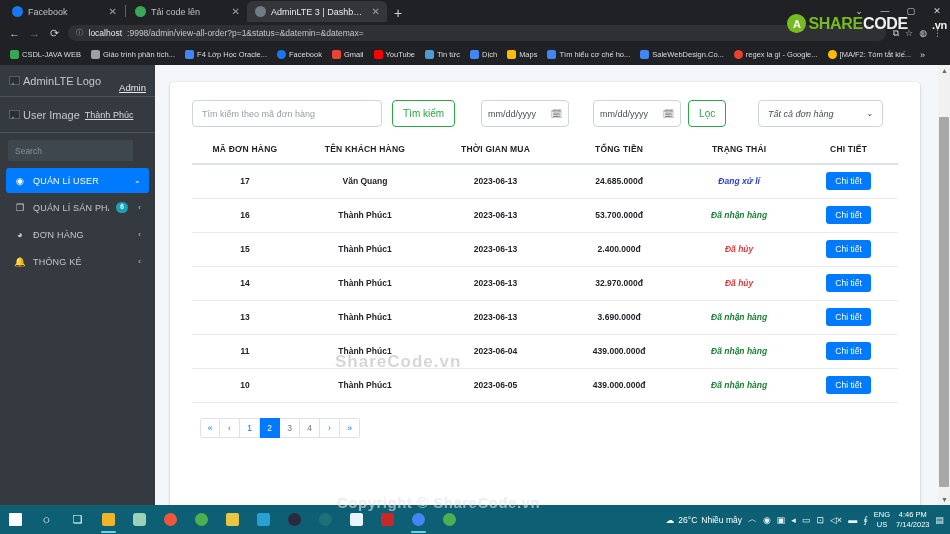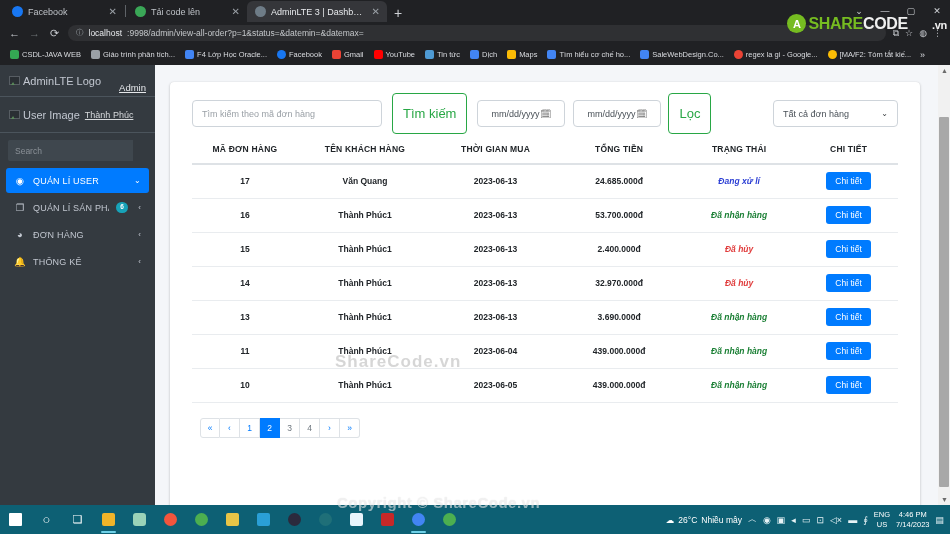--- a/index.html
+++ b/index.html
@@ -108,36 +108,37 @@
   .card-body { padding:18px 22px 0; }
 
   .filterbar { display:flex; align-items:center; gap:0; height:27px; }
   .inp-search {
     width:190px; height:27px; border:1px solid #ced4da; border-radius:4px;
     padding:0 9px; font-size:9px; color:#495057; outline:0;
     font-family:"Liberation Sans", sans-serif; background:#fff;
   }
   .inp-search::placeholder { color:#9aa0a6; }
   .btn-outline {
-    height:41px; border:1px solid #28a745; background:#fff; color:#28a745;
-    border-radius:4px; font-size:13px; padding:0 10px; font-family:"Liberation Sans", sans-serif;
+    height:27px; border:1px solid #28a745; background:#fff; color:#28a745;
+    border-radius:4px; font-size:10px; padding:0 10px; font-family:"Liberation Sans", sans-serif;
   }
   .inp-date {
     height:27px; width:88px; border:1px solid #ced4da; border-radius:4px;
-    padding:0 13px; font-size:9px; color:#495057; outline:0; background:#fff;
+    padding:0 6px; font-size:9px; color:#495057; outline:0; background:#fff;
     display:flex; align-items:center; justify-content:space-between;
     font-family:"Liberation Sans", sans-serif;
+    margin-left:16px;
   }
   .date-ico { font-size:9px; color:#4a4a4a; }
   .gap10{ width:10px; flex:none; } .gap8{ width:8px; flex:none; } .gap7{ width:7px; flex:none; }
   .spacer { flex:1; }
   .sel-wrap {
     height:27px; width:125px; border:1px solid #ced4da; border-radius:4px;
     display:flex; align-items:center; justify-content:space-between;
-    padding:0 9px; font-size:9px; color:#495057; background:#fff; margin-right:0;
+    padding:0 9px; font-size:9px; color:#495057; background:#fff; margin-right:15px;font-style:italic;
   }
   .sel-caret { font-size:8px; color:#3c4043; }
 
   table { width:100%; border-collapse:collapse; margin-top:17px; }
   thead th {
     font-size:8.5px; font-weight:bold; color:#212529; text-align:center;
     padding:0 0 9px; border-bottom:2px solid #dee2e6; letter-spacing:.2px; white-space:nowrap;
   }
   tbody td {
     font-size:8.5px; color:#212529; text-align:center; height:34px;

